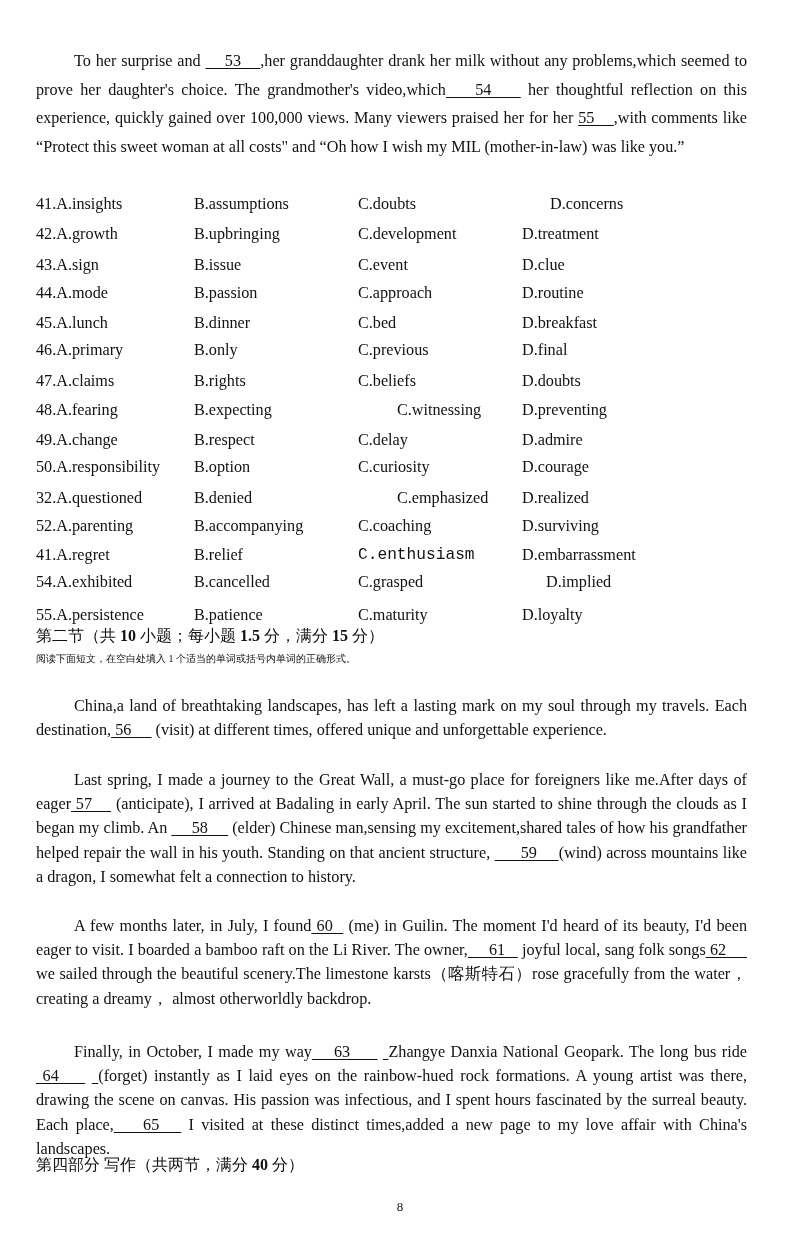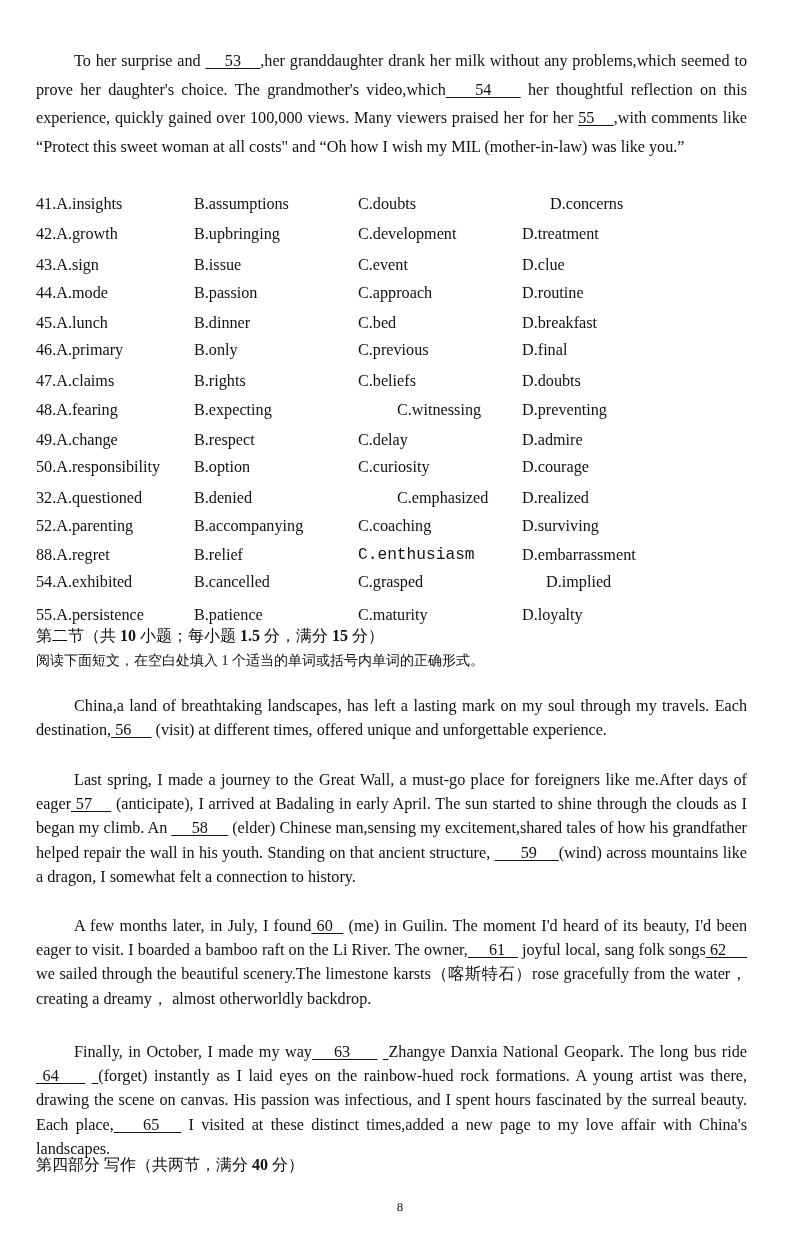--- a/index.html
+++ b/index.html
@@ -15,21 +15,21 @@
     }
     .para.tight { line-height: 24.2px; }
     .blank { text-decoration: underline; text-underline-offset: 2px; white-space: pre; }
     .p1 { position: absolute; top: 47px; left: 0; width: 711px; }
     .opts { position: absolute; top: 190px; left: 0; width: 711px; }
     .opt-row { position: relative; height: 29px; }
     .opt { position: absolute; top: 0; white-space: nowrap; line-height: 29px; }
     .heading { position: absolute; left: 0; white-space: nowrap; font-size: 16px; }
     .heading b { font-weight: bold; margin-top: 22px; }
     .sec2 { top: 626px; }
-    .instr { top: 652px; font-size: 14px; }
+    .instr { top: 652px; font-size: 10px; }
     .p2 { position: absolute; top: 694px; left: 0; width: 711px; }
     .p3 { position: absolute; top: 768px; left: 0; width: 711px; }
     .p4 { position: absolute; top: 914px; left: 0; width: 711px; }
     .p5 { position: absolute; top: 1040px; left: 0; width: 711px; }
     .sec4 { top: 1155px; }
     .pagenum { position: absolute; top: 1199px; left: 0; width: 800px; text-align: center; font-size: 13px; }
   </style>
 </head>
 <body>
 
@@ -106,21 +106,21 @@
         <span class="opt" style="left: 322px; margin-left: 39px;">C.emphasized</span>
         <span class="opt" style="left: 486px;">D.realized</span>
       </div>
       <div class="opt-row" style="position: absolute; top: 322px; left: 0px; width: 711px;">
         <span class="opt" style="left: 0px;">52.A.parenting</span>
         <span class="opt" style="left: 158px;">B.accompanying</span>
         <span class="opt" style="left: 322px;">C.coaching</span>
         <span class="opt" style="left: 486px;">D.surviving</span>
       </div>
       <div class="opt-row" style="position: absolute; top: 351px; left: 0px; width: 711px;">
-        <span class="opt" style="left: 0px;">88.A.regret</span>
+        <span class="opt" style="left: 0px;">41.A.regret</span>
         <span class="opt" style="left: 158px;">B.relief</span>
         <span class="opt" style="left: 322px; font-family: Liberation Mono, monospace;">C.enthusiasm</span>
         <span class="opt" style="left: 486px;">D.embarrassment</span>
       </div>
       <div class="opt-row" style="position: absolute; top: 378px; left: 0px; width: 711px;">
         <span class="opt" style="left: 0px;">54.A.exhibited</span>
         <span class="opt" style="left: 158px;">B.cancelled</span>
         <span class="opt" style="left: 322px;">C.grasped</span>
         <span class="opt" style="left: 510px; text-align: right;">D.implied</span>
       </div>

